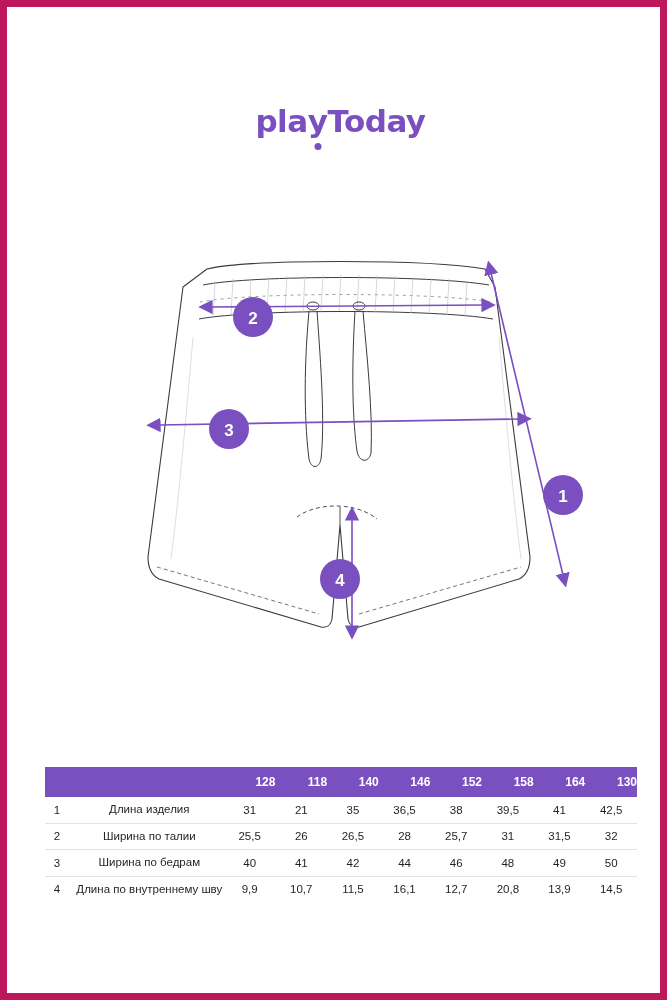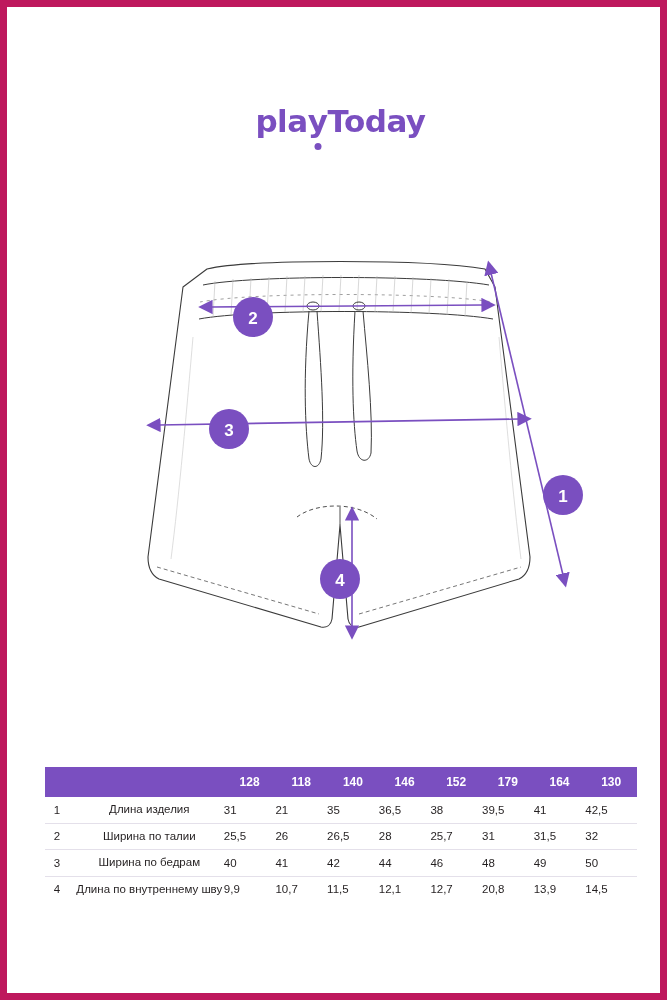--- a/index.html
+++ b/index.html
@@ -74,29 +74,29 @@
     font-size: 11.5px;
   }
   table.size-table thead tr {
     background: #7a4fc0;
     color: #ffffff;
   }
   table.size-table thead th {
     font-weight: bold;
     font-size: 12px;
     padding: 8px 0;
-    text-align: center;
+    text-align: right;
   }
   table.size-table thead th.lead1,
   table.size-table thead th.lead2 {
     background: #7a4fc0;
   }
   table.size-table tbody td {
     padding: 6px 0;
-    text-align: left;
+    text-align: center;
     vertical-align: middle;
     border-bottom: 1px solid #e4e0ea;
   }
   table.size-table tbody tr:last-child td {
     border-bottom: none;
   }
   table.size-table td.idx {
     width: 24px;
     text-align: center;
     color: #231f20;
@@ -233,21 +233,21 @@
     <table class="size-table">
       <thead>
         <tr>
           <th class="lead1"></th>
           <th class="lead2"></th>
           <th class="val">128</th>
           <th class="val">118</th>
           <th class="val">140</th>
           <th class="val">146</th>
           <th class="val">152</th>
-          <th class="val">179</th>
+          <th class="val">158</th>
           <th class="val">164</th>
           <th class="val">130</th>
         </tr>
       </thead>
       <tbody>
         <tr>
           <td class="idx">1</td>
           <td class="name">Длина изделия</td>
           <td class="val">31</td>
           <td class="val">21</td>
@@ -281,21 +281,21 @@
           <td class="val">48</td>
           <td class="val">49</td>
           <td class="val">50</td>
         </tr>
         <tr>
           <td class="idx">4</td>
           <td class="name">Длина по внутреннему шву</td>
           <td class="val">9,9</td>
           <td class="val">10,7</td>
           <td class="val">11,5</td>
-          <td class="val">12,1</td>
+          <td class="val">16,1</td>
           <td class="val">12,7</td>
           <td class="val">20,8</td>
           <td class="val">13,9</td>
           <td class="val">14,5</td>
         </tr>
       </tbody>
     </table>
   </div>
 
 </div>

